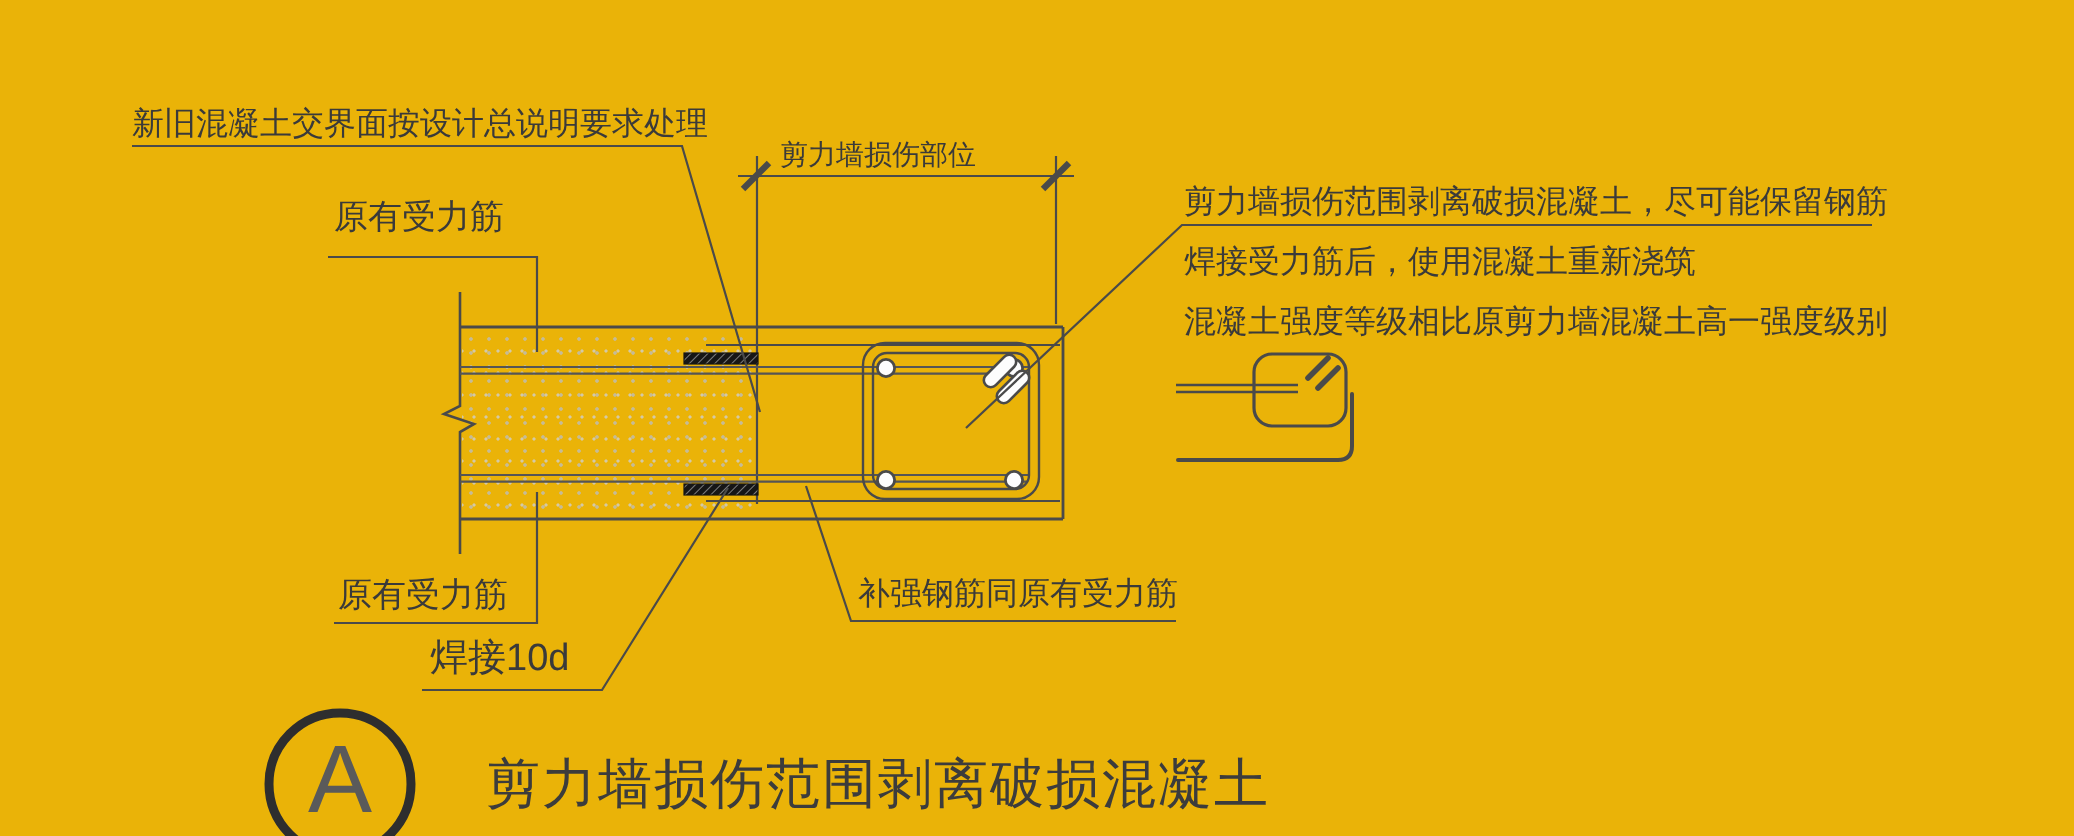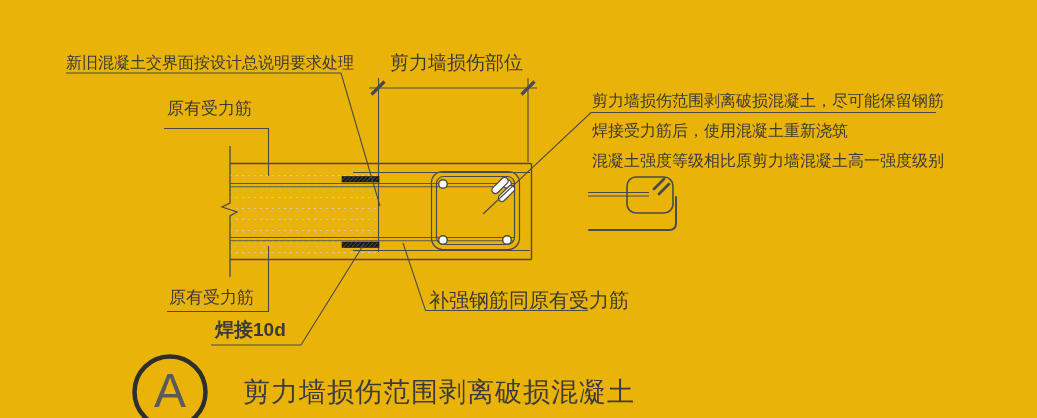--- a/index.html
+++ b/index.html
@@ -15,25 +15,25 @@
     background-position:0 0,3px 4px;
     opacity:.8;
     z-index:1;
   }
   svg.linework{position:absolute;left:0;top:0;z-index:2;}
   .lbl{
     position:absolute;z-index:3;white-space:nowrap;
     color:#3a3a3a;line-height:1.15;
   }
   .lbl-interface{left:66px;top:54px;font-size:16px;}
-  .lbl-damage{left:390px;top:52px;font-size:19px;}
+  .lbl-damage{left:390px;top:69px;font-size:14px;}
   .lbl-exist-top{left:167px;top:99px;font-size:17px;}
   .lbl-exist-bot{left:169px;top:288px;font-size:17px;}
-  .lbl-weld{left:215px;top:319px;font-size:19px;font-weight:bold;}
-  .lbl-reinforce{left:429px;top:289px;font-size:20px;}
+  .lbl-weld{left:215px;top:319px;font-size:19px;}
+  .lbl-reinforce{left:429px;top:289px;font-size:16px;}
   .note{position:absolute;left:592px;z-index:3;white-space:nowrap;color:#3a3a3a;font-size:16px;}
   .note1{top:91px;font-family:Liberation Mono, monospace;}
   .note2{top:121px;}
   .note3{top:151px;}
   .bubble-letter{
     position:absolute;left:146px;top:366px;width:48px;z-index:3;
     text-align:center;font-size:48px;line-height:50px;font-weight:300;color:#5a5a5a;
   }
   .detail-title{
     position:absolute;left:243px;top:374px;z-index:3;white-space:nowrap;

